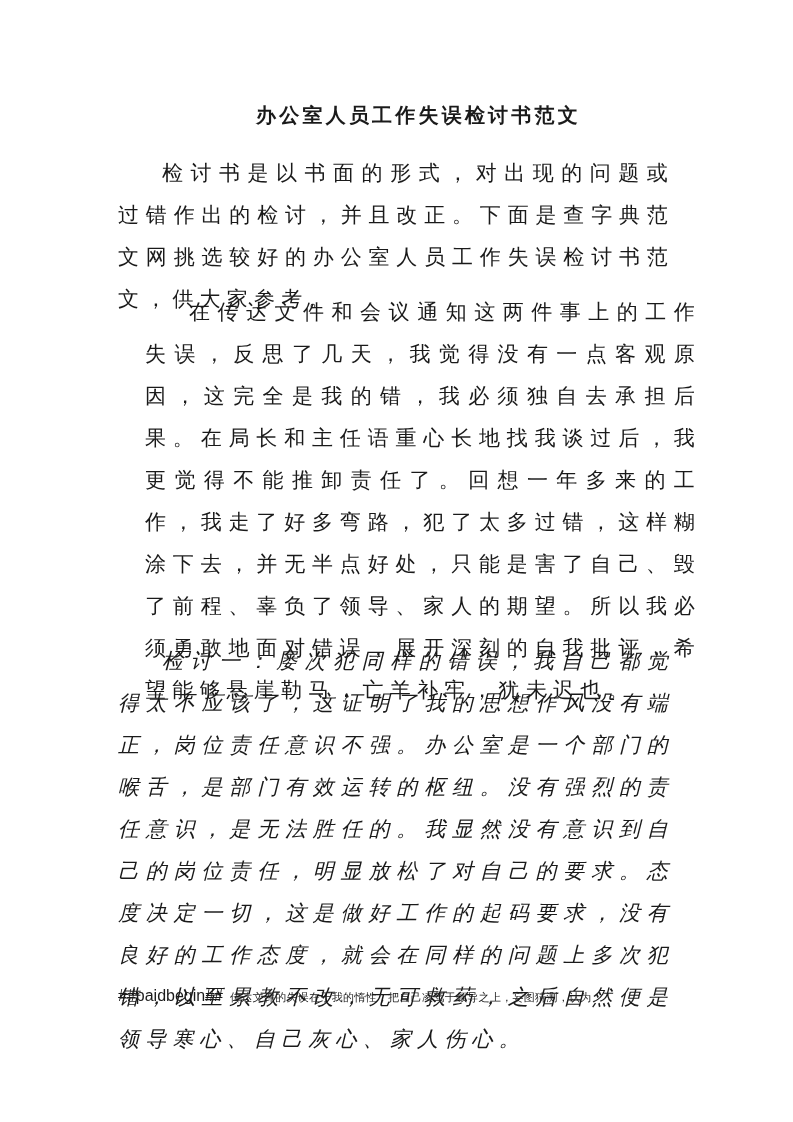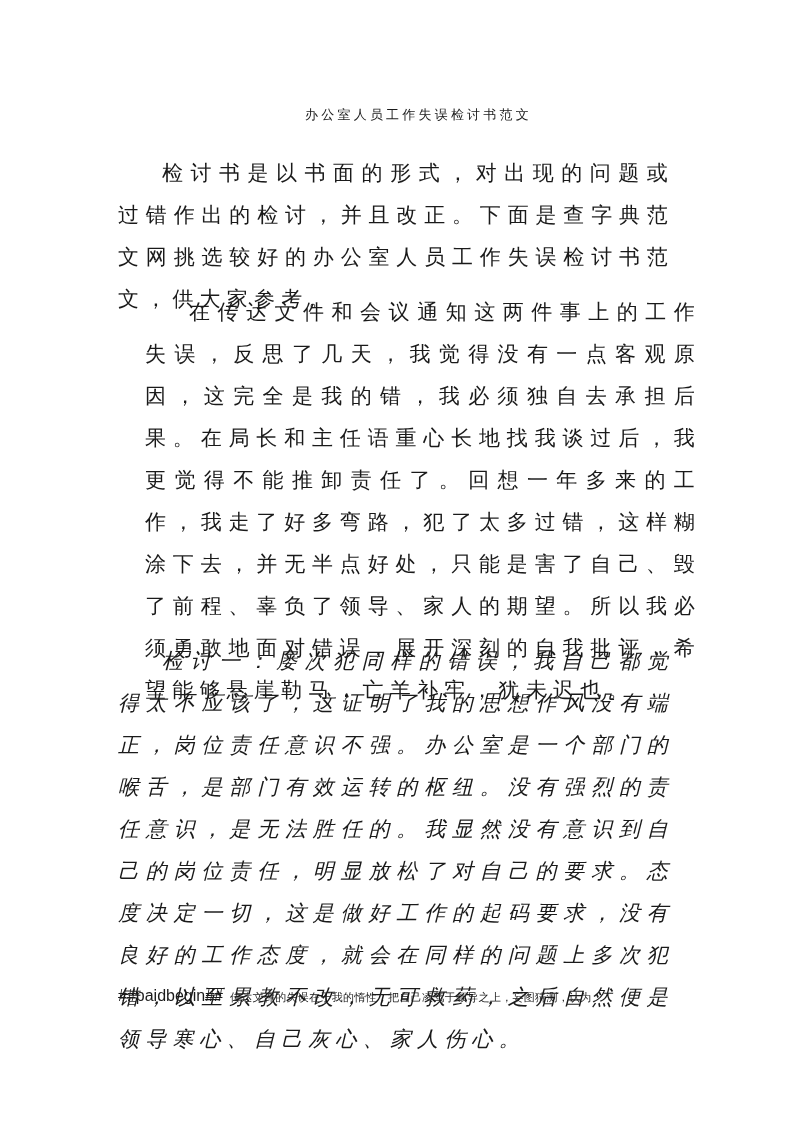--- a/index.html
+++ b/index.html
@@ -23,24 +23,24 @@
       background: #ffffff;
     }
     .title {
       position: absolute;
       top: 100px;
       left: 0;
       width: 793px;
       text-align: center;
       padding-left: 44px;
       box-sizing: border-box;
-      font-size: 13px;
+      font-size: 20px;
       letter-spacing: 3.2px;
       line-height: 30px;
-      font-weight: normal;
+      font-weight: bold;
       margin: 0;
     }
     .para {
       position: absolute;
       left: 118px;
       width: 556px;
       margin: 0;
       font-size: 21px;
       line-height: 42px;
       letter-spacing: 6.2px;

